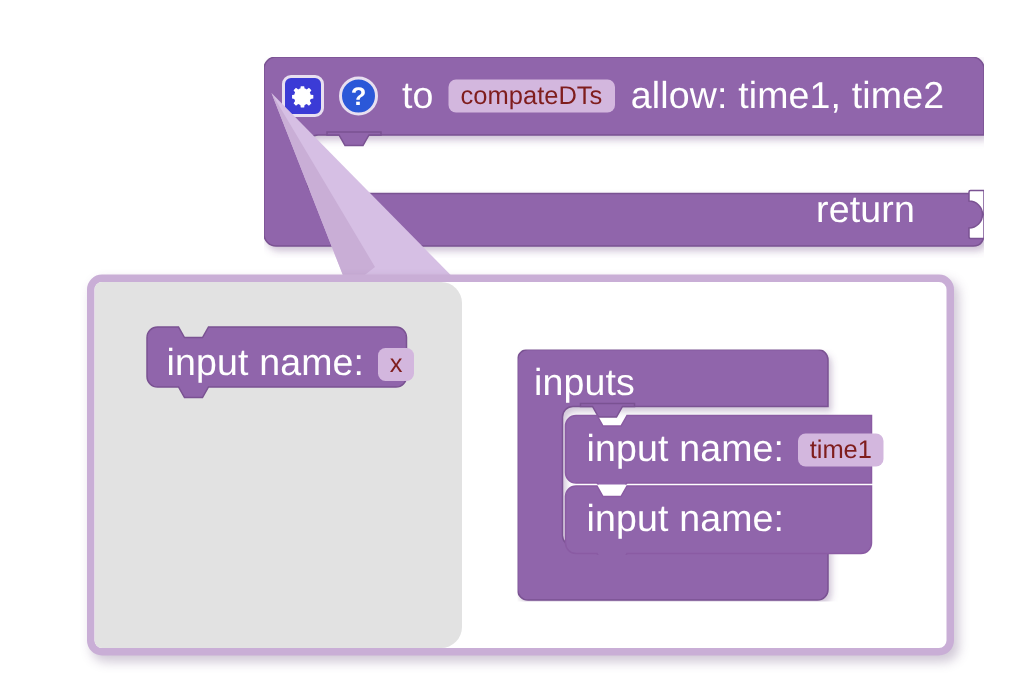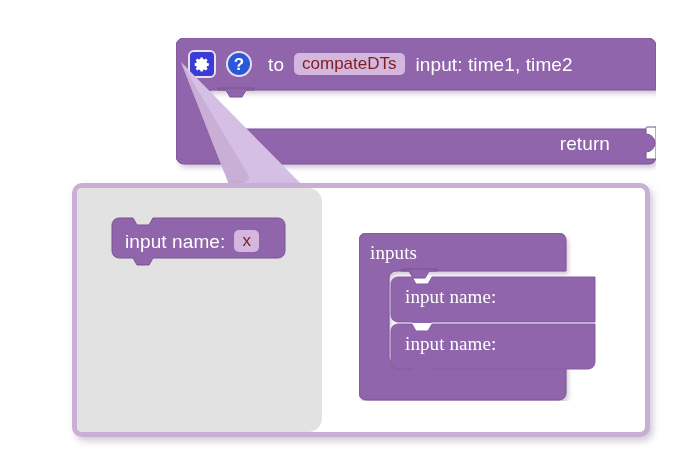--- a/index.html
+++ b/index.html
@@ -9,21 +9,21 @@
   body {
     width: 690px; height: 464px;
     position: relative; overflow: hidden;
     font-family: "Liberation Sans", sans-serif;
     -webkit-font-smoothing: antialiased;
   }
 
   
   .blk-text {
     color: #ffffff;
-    font-size: 19px;
+    font-size: 25px;
     line-height: 1;
     white-space: nowrap;
     letter-spacing: 0.1px;
   }
   .field {
     display: inline-block;
     background: #d3b7de;
     color: #7f1d1d;
     border-radius: 5px;
     padding: 2px 8px 3px 8px;
@@ -92,21 +92,20 @@
   #mutator-dialog {
     position: absolute;
     left: 58px; top: 183px;
     width: 578px; height: 254px;
     background: #ffffff;
     border: 5px solid #c9aed6;
     border-radius: 10px;
     box-sizing: border-box;
     box-shadow: 3px 4px 7px rgba(90,60,110,0.28);
     overflow: hidden;
-    margin-left: 14px;
   }
   #mutator-flyout {
     position: absolute;
     left: 0; top: 0;
     width: 245px; height: 100%;
     background: #e2e2e2;
     border-radius: 0 14px 14px 0;
   }
 
   
@@ -117,21 +116,21 @@
   }
   #flyout-block .lbl {
     position: absolute; left: 14px; top: 13px;
     display: flex; align-items: center; gap: 9px;
   }
 
   
   #container-block {
     position: absolute;
     left: 282px; top: 45px;
-    width: 215px; height: 168px; font-family: Liberation Serif, serif;
+    width: 215px; height: 168px;
   }
   #container-label {
     position: absolute; left: 11px; top: 10px;
   }
   #allow-row {
     position: absolute; left: 11px; bottom: 12px;
     display: flex; align-items: center; gap: 9px;
   }
   #allow-checkbox {
     width: 26px; height: 28px;
@@ -204,21 +203,21 @@
       <svg width="17" height="17" viewBox="0 0 24 24">
         <path fill="#ffffff" d="M12 8.2a3.8 3.8 0 1 0 0 7.6 3.8 3.8 0 0 0 0-7.6zm0 5.9a2.1 2.1 0 1 1 0-4.2 2.1 2.1 0 0 1 0 4.2z"></path>
         <path fill="#ffffff" d="M21 13.6v-3.2l-2.5-.4a6.9 6.9 0 0 0-.8-2l1.5-2.1-2.3-2.3-2.1 1.5a6.9 6.9 0 0 0-2-.8L12.4 2h-3.2l-.4 2.3a6.9 6.9 0 0 0-2 .8L4.7 3.6 2.4 5.9l1.5 2.1a6.9 6.9 0 0 0-.8 2L1 10.4v3.2l2.1.4c.2.7.5 1.4.8 2l-1.5 2.1 2.3 2.3 2.1-1.5c.6.4 1.3.6 2 .8l.4 2.3h3.2l.4-2.3c.7-.2 1.4-.4 2-.8l2.1 1.5 2.3-2.3-1.5-2.1c.4-.6.6-1.3.8-2l2.5-.4z"></path>
       </svg>
     </div>
     <div id="help-icon">
       <span>?</span>
     </div>
     <span id="fn-to-label" class="blk-text">to</span>
     <span id="fn-name-field" class="field">compateDTs</span>
-    <span id="fn-with-label" class="blk-text">input: time1, time2</span>
+    <span id="fn-with-label" class="blk-text">allow: time1, time2</span>
   </div>
 
   <span id="fn-return-label" class="blk-text">return</span>
 </div>
 
 <svg id="connector" viewBox="0 0 180 130">
   <polygon fill="#d6bfe4" points="1,0 129,130 52,130"></polygon>
   <polygon fill="#c9aed6" points="1,0 70,116 52,130"></polygon>
 </svg>
 
@@ -267,20 +266,21 @@
         <path fill="#9065ab" stroke="#8a5ba3" stroke-width="1" d="M 8,1
              h 14 l 4,7 h 12 l 4,-7
              H 205
              V 46
              H 42 l -4,7 h -12 l -4,-7
              H 8 a 7,7 0 0 1 -7,-7
              V 8 a 7,7 0 0 1 7,-7 z"></path>
       </svg>
       <div class="lbl">
         <span class="blk-text">input name:</span>
+        <span class="field">time1</span>
       </div>
     </div>
 
     <div class="nested-input" id="nested-2">
       <svg width="206" height="47" viewBox="0 0 206 47">
         <path fill="#9065ab" stroke="#8a5ba3" stroke-width="1" d="M 8,1
              h 14 l 4,7 h 12 l 4,-7
              H 205
              V 39 a 7,7 0 0 1 -7,7
              H 42 l -4,7 h -12 l -4,-7

